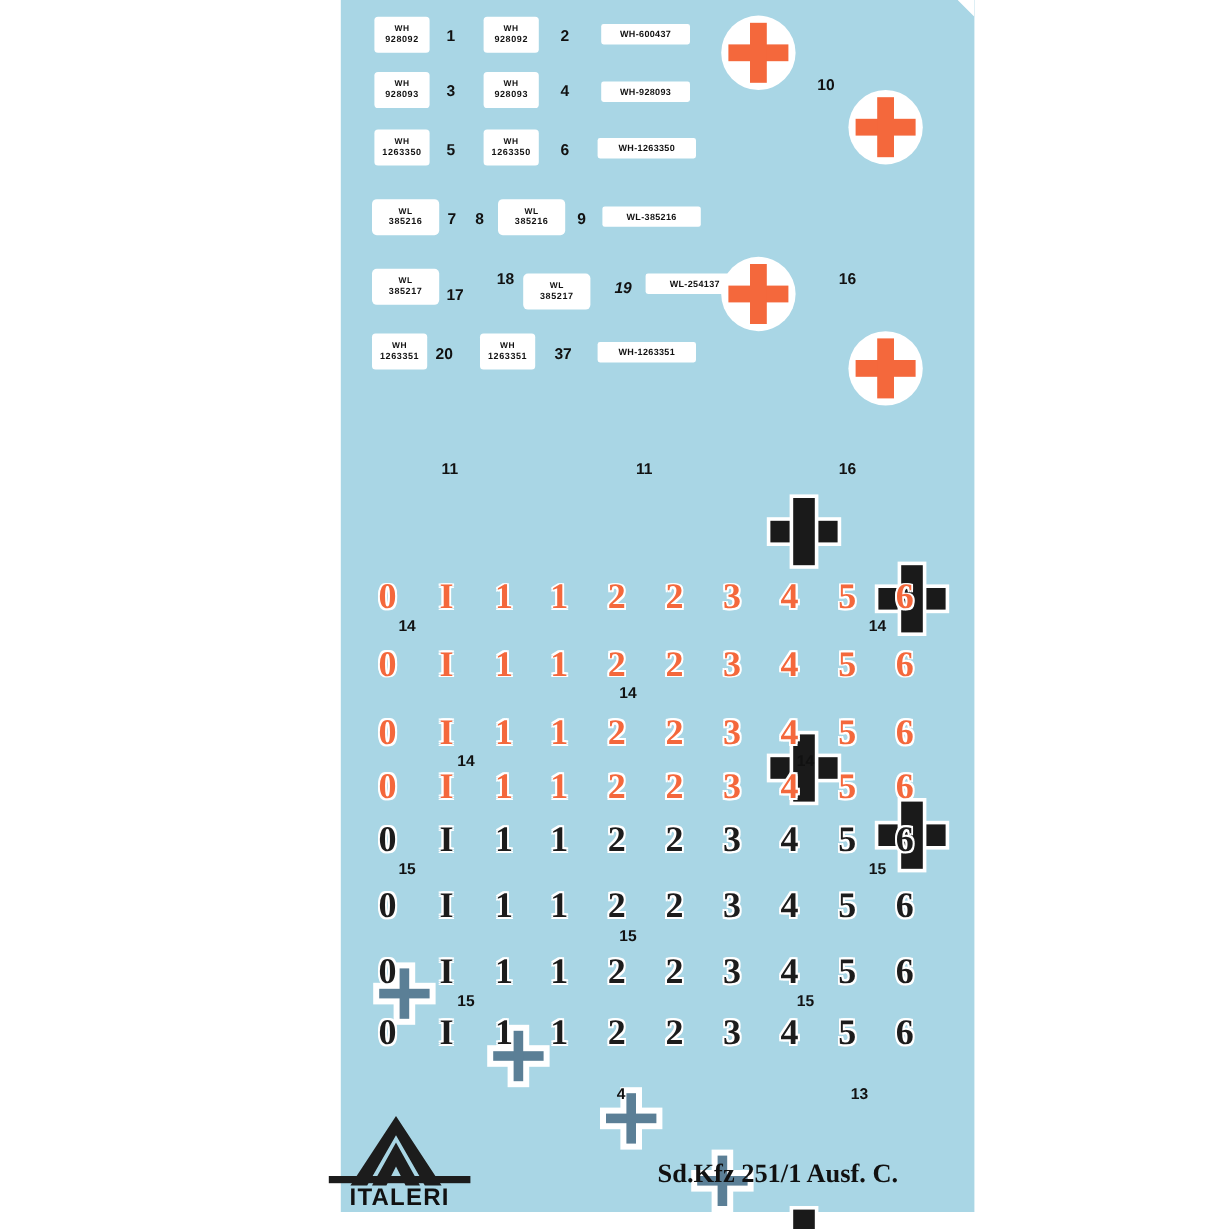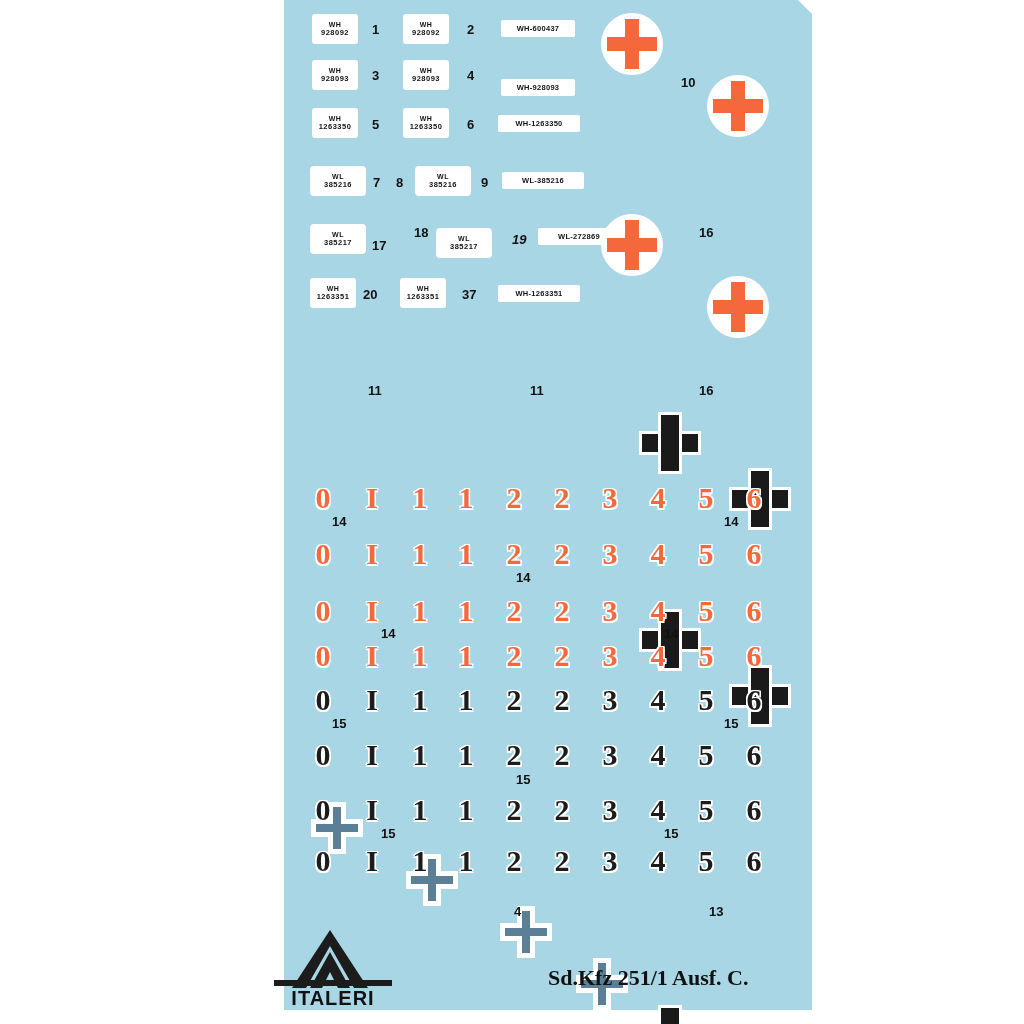--- a/index.html
+++ b/index.html
@@ -86,21 +86,21 @@
     <span class="l2">928093</span>
   </div>
   <div class="abs nolabel" style="left:88px;top:68px;">3</div>
 
   <div class="abs plate sq" style="left:119px;top:60px;">
     <span class="l1">WH</span>
     <span class="l2">928093</span>
   </div>
   <div class="abs nolabel" style="left:183px;top:68px;">4</div>
 
-  <div class="abs plate bar" style="left:217px;top:79px;">
+  <div class="abs plate bar" style="left:217px;top:68px;">
     <span>WH-928093</span>
   </div>
 
   <div class="abs plate sq" style="left:28px;top:108px;">
     <span class="l1">WH</span>
     <span class="l2">1263350</span>
   </div>
   <div class="abs nolabel" style="left:88px;top:117px;">5</div>
 
   <div class="abs plate sq" style="left:119px;top:108px;">
@@ -133,21 +133,21 @@
     <span class="l2">385217</span>
   </div>
   <div class="abs nolabel" style="left:88px;top:238px;">17</div>
   <div class="abs nolabel" style="left:130px;top:225px;">18</div>
   <div class="abs plate wl" style="left:152px;top:228px;">
     <span class="l1">WL</span>
     <span class="l2">385217</span>
   </div>
   <div class="abs nolabel" style="left:228px;top:232px;font-style:italic;">19</div>
   <div class="abs plate bar barw" style="left:254px;top:228px;">
-    <span>WL-272869</span>
+    <span>WL-254137</span>
   </div>
 
   <div class="abs plate sq" style="left:26px;top:278px;">
     <span class="l1">WH</span>
     <span class="l2">1263351</span>
   </div>
   <div class="abs nolabel" style="left:79px;top:287px;">20</div>
   <div class="abs plate sq" style="left:116px;top:278px;">
     <span class="l1">WH</span>
     <span class="l2">1263351</span>
@@ -166,21 +166,21 @@
       <span class="v"></span>
     </div>
   <div class="abs roundel" style="left:317px;top:90px;">
       <span class="h"></span>
       <span class="v"></span>
     </div>
   <div class="abs roundel" style="left:423px;top:90px;">
       <span class="h"></span>
       <span class="v"></span>
     </div>
-  <div class="abs nolabel" style="left:397px;top:75px;">10</div>
+  <div class="abs nolabel" style="left:397px;top:63px;">10</div>
 
   <div class="abs bkreuz" style="left:358px;top:167px;">
       <i class="h"></i>
       <i class="v"></i>
     </div>
   <div class="abs bkreuz" style="left:448px;top:167px;">
       <i class="h"></i>
       <i class="v"></i>
     </div>
   <div class="abs bkreuz" style="left:358px;top:252px;">

